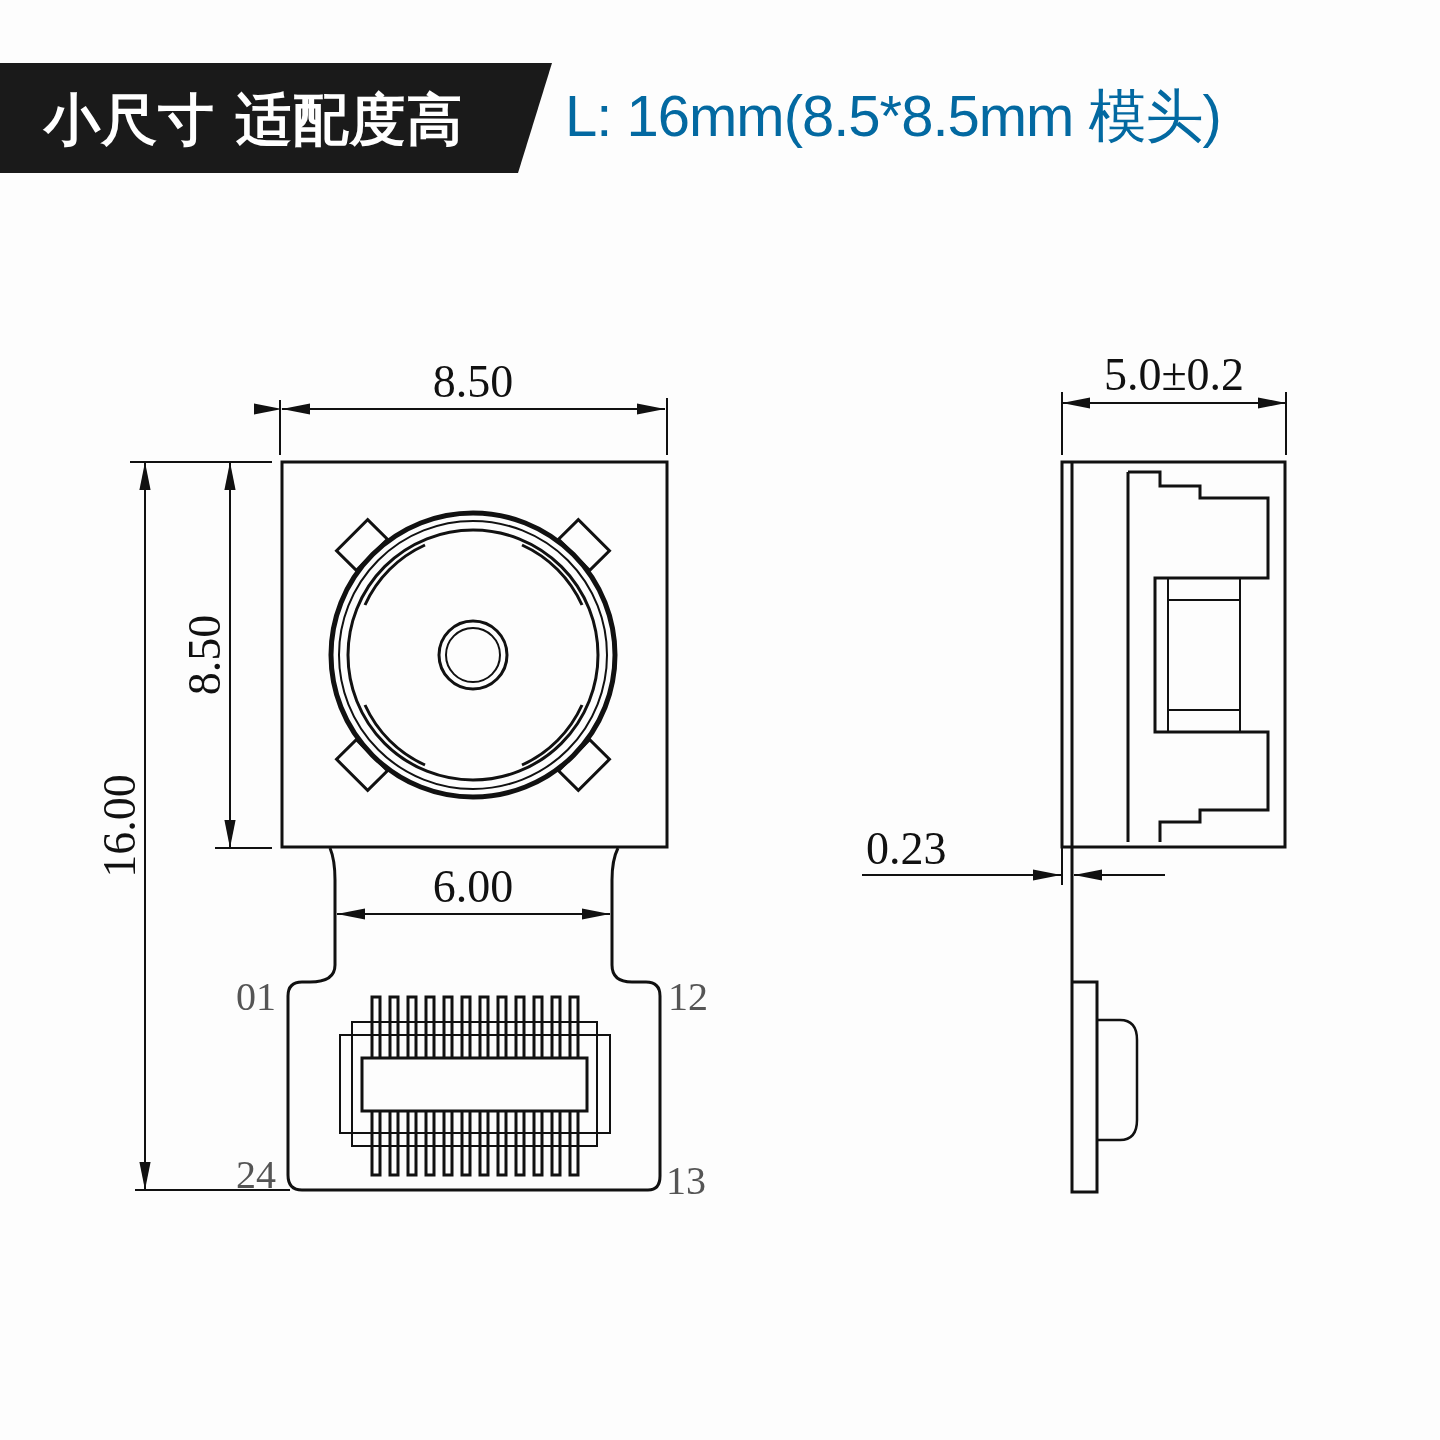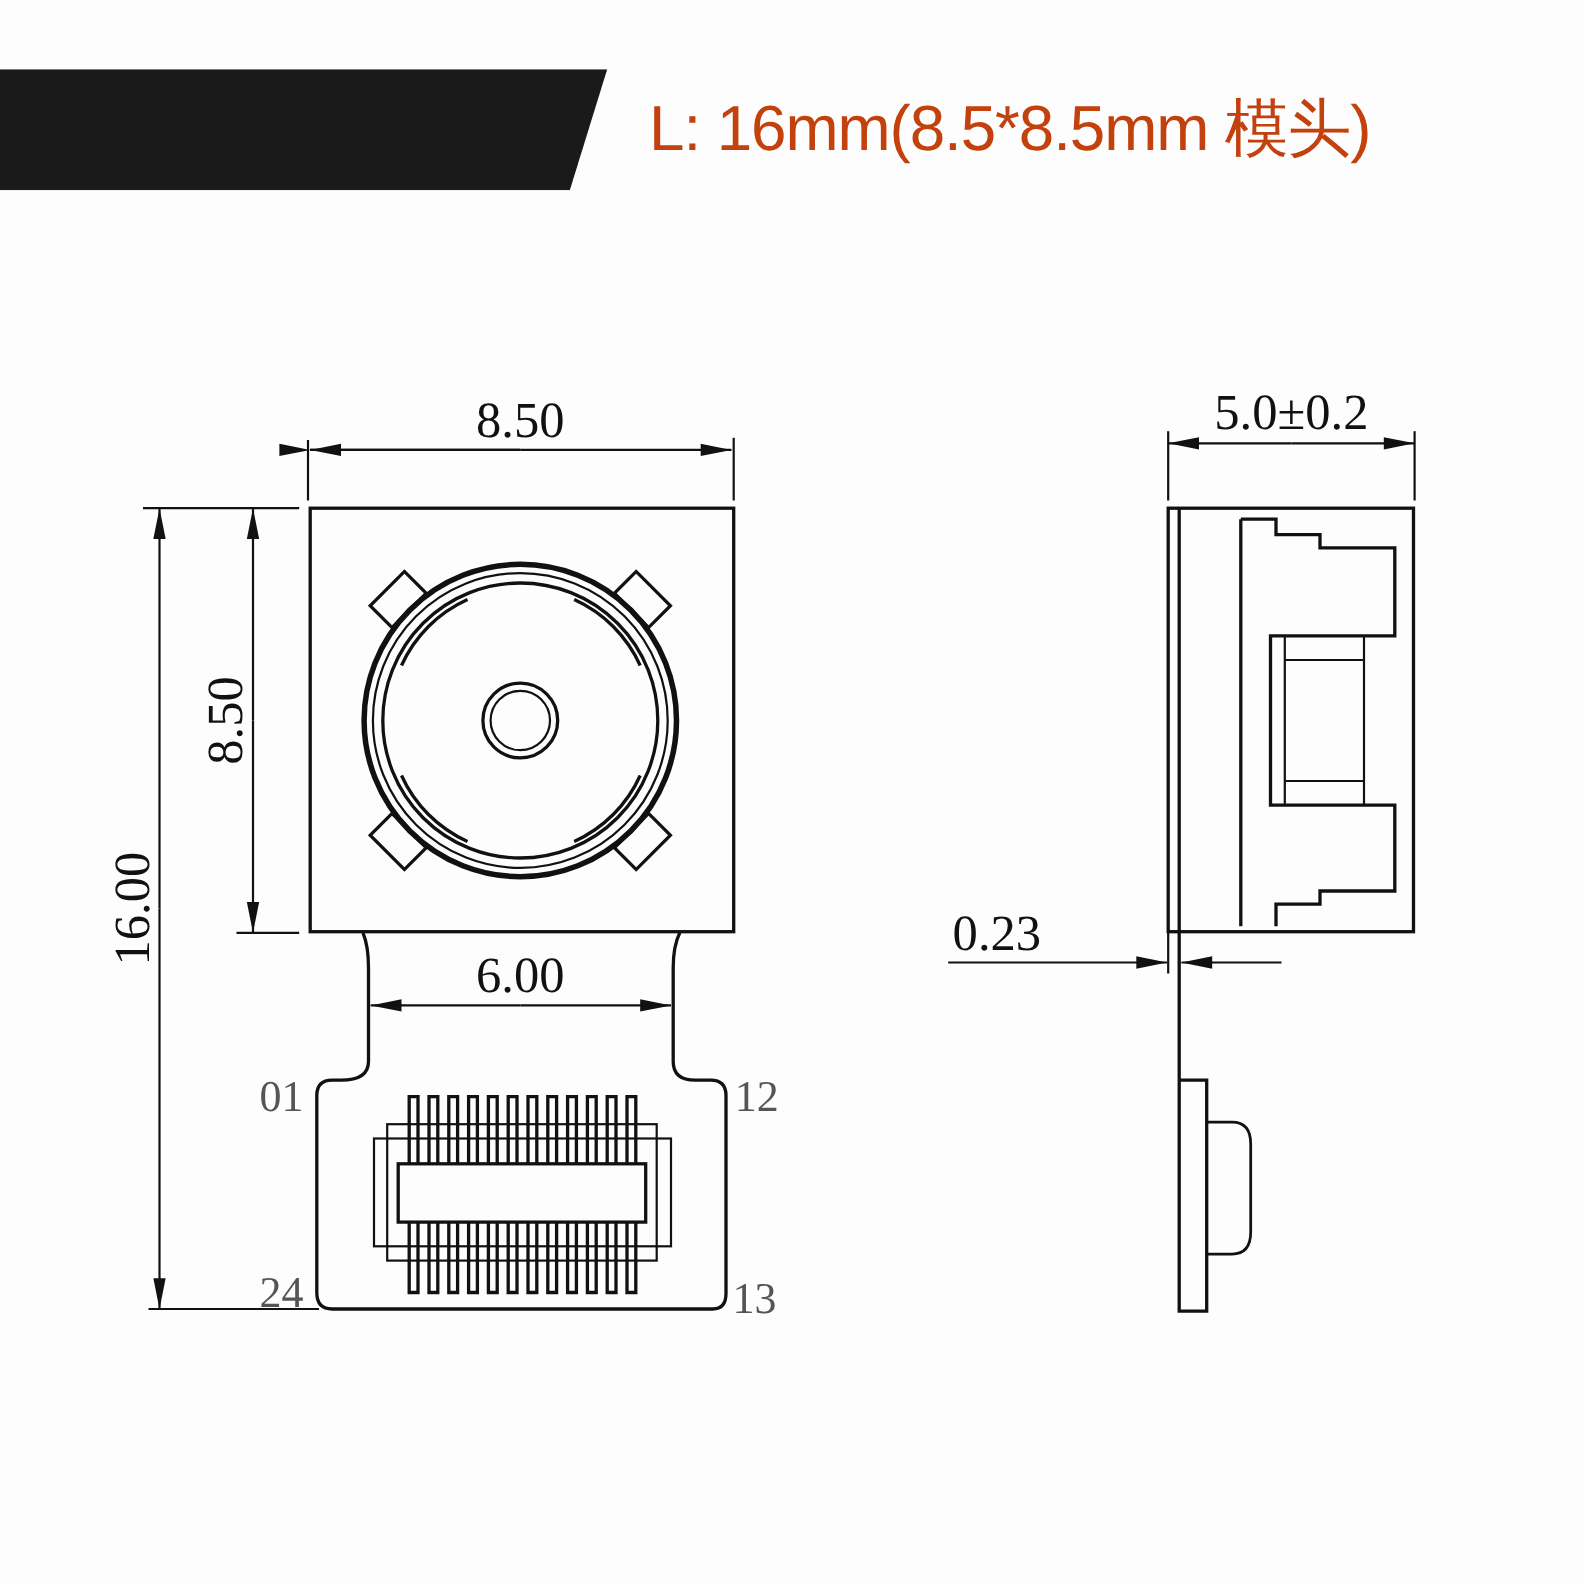--- a/index.html
+++ b/index.html
@@ -1,31 +1,32 @@
 <!DOCTYPE html>
 <html><head>
 <meta charset="utf-8">
 <style>
   html,body{margin:0;padding:0;background:#fdfdfd;}
   body{width:1440px;height:1440px;position:relative;overflow:hidden;font-family:"DejaVu Sans",sans-serif;}
   .banner{position:absolute;left:0;top:63px;width:552px;height:110px;}
   .banner svg{position:absolute;left:0;top:0;}
   .banner-text{position:absolute;left:44px;top:20px;color:#fff;font-size:56px;font-weight:bold;letter-spacing:1px;white-space:nowrap;font-family:"DejaVu Sans",sans-serif;}
-  .spec{position:absolute;left:590px;top:78px;font-size:58px;color:#c2410c;white-space:nowrap;font-family:"Liberation Sans",sans-serif;letter-spacing:-1px;}
+  .spec{position:absolute;left:565px;top:78px;font-size:58px;color:#0369a1;white-space:nowrap;font-family:"Liberation Sans",sans-serif;letter-spacing:-1px;}
   .drawing{position:absolute;left:0;top:0;}
   .dim{font-family:"Liberation Serif",serif;font-size:46px;fill:#111;}
   .pin{font-family:"Liberation Serif",serif;font-size:40px;fill:#555;}
 </style>
 </head>
 <body>
 
 <div class="banner">
   <svg width="552" height="110">
     <polygon points="0,0 552,0 518,110 0,110" fill="#1a1a1a"></polygon>
   </svg>
+  <div class="banner-text">小尺寸 适配度高</div>
 </div>
 <div class="spec">L: 16mm(8.5*8.5mm 模头)</div>
 
 <svg class="drawing" width="1440" height="1440" viewBox="0 0 1440 1440">
   <defs>
     <marker id="arr" viewBox="0 0 20 10" refX="20" refY="5" markerWidth="40" markerHeight="14" markerUnits="userSpaceOnUse" orient="auto">
       <path d="M0,1 L20,5 L0,9 Z" fill="#111"></path>
     </marker>
   </defs>
   <g stroke="#111" fill="none" stroke-width="3">

